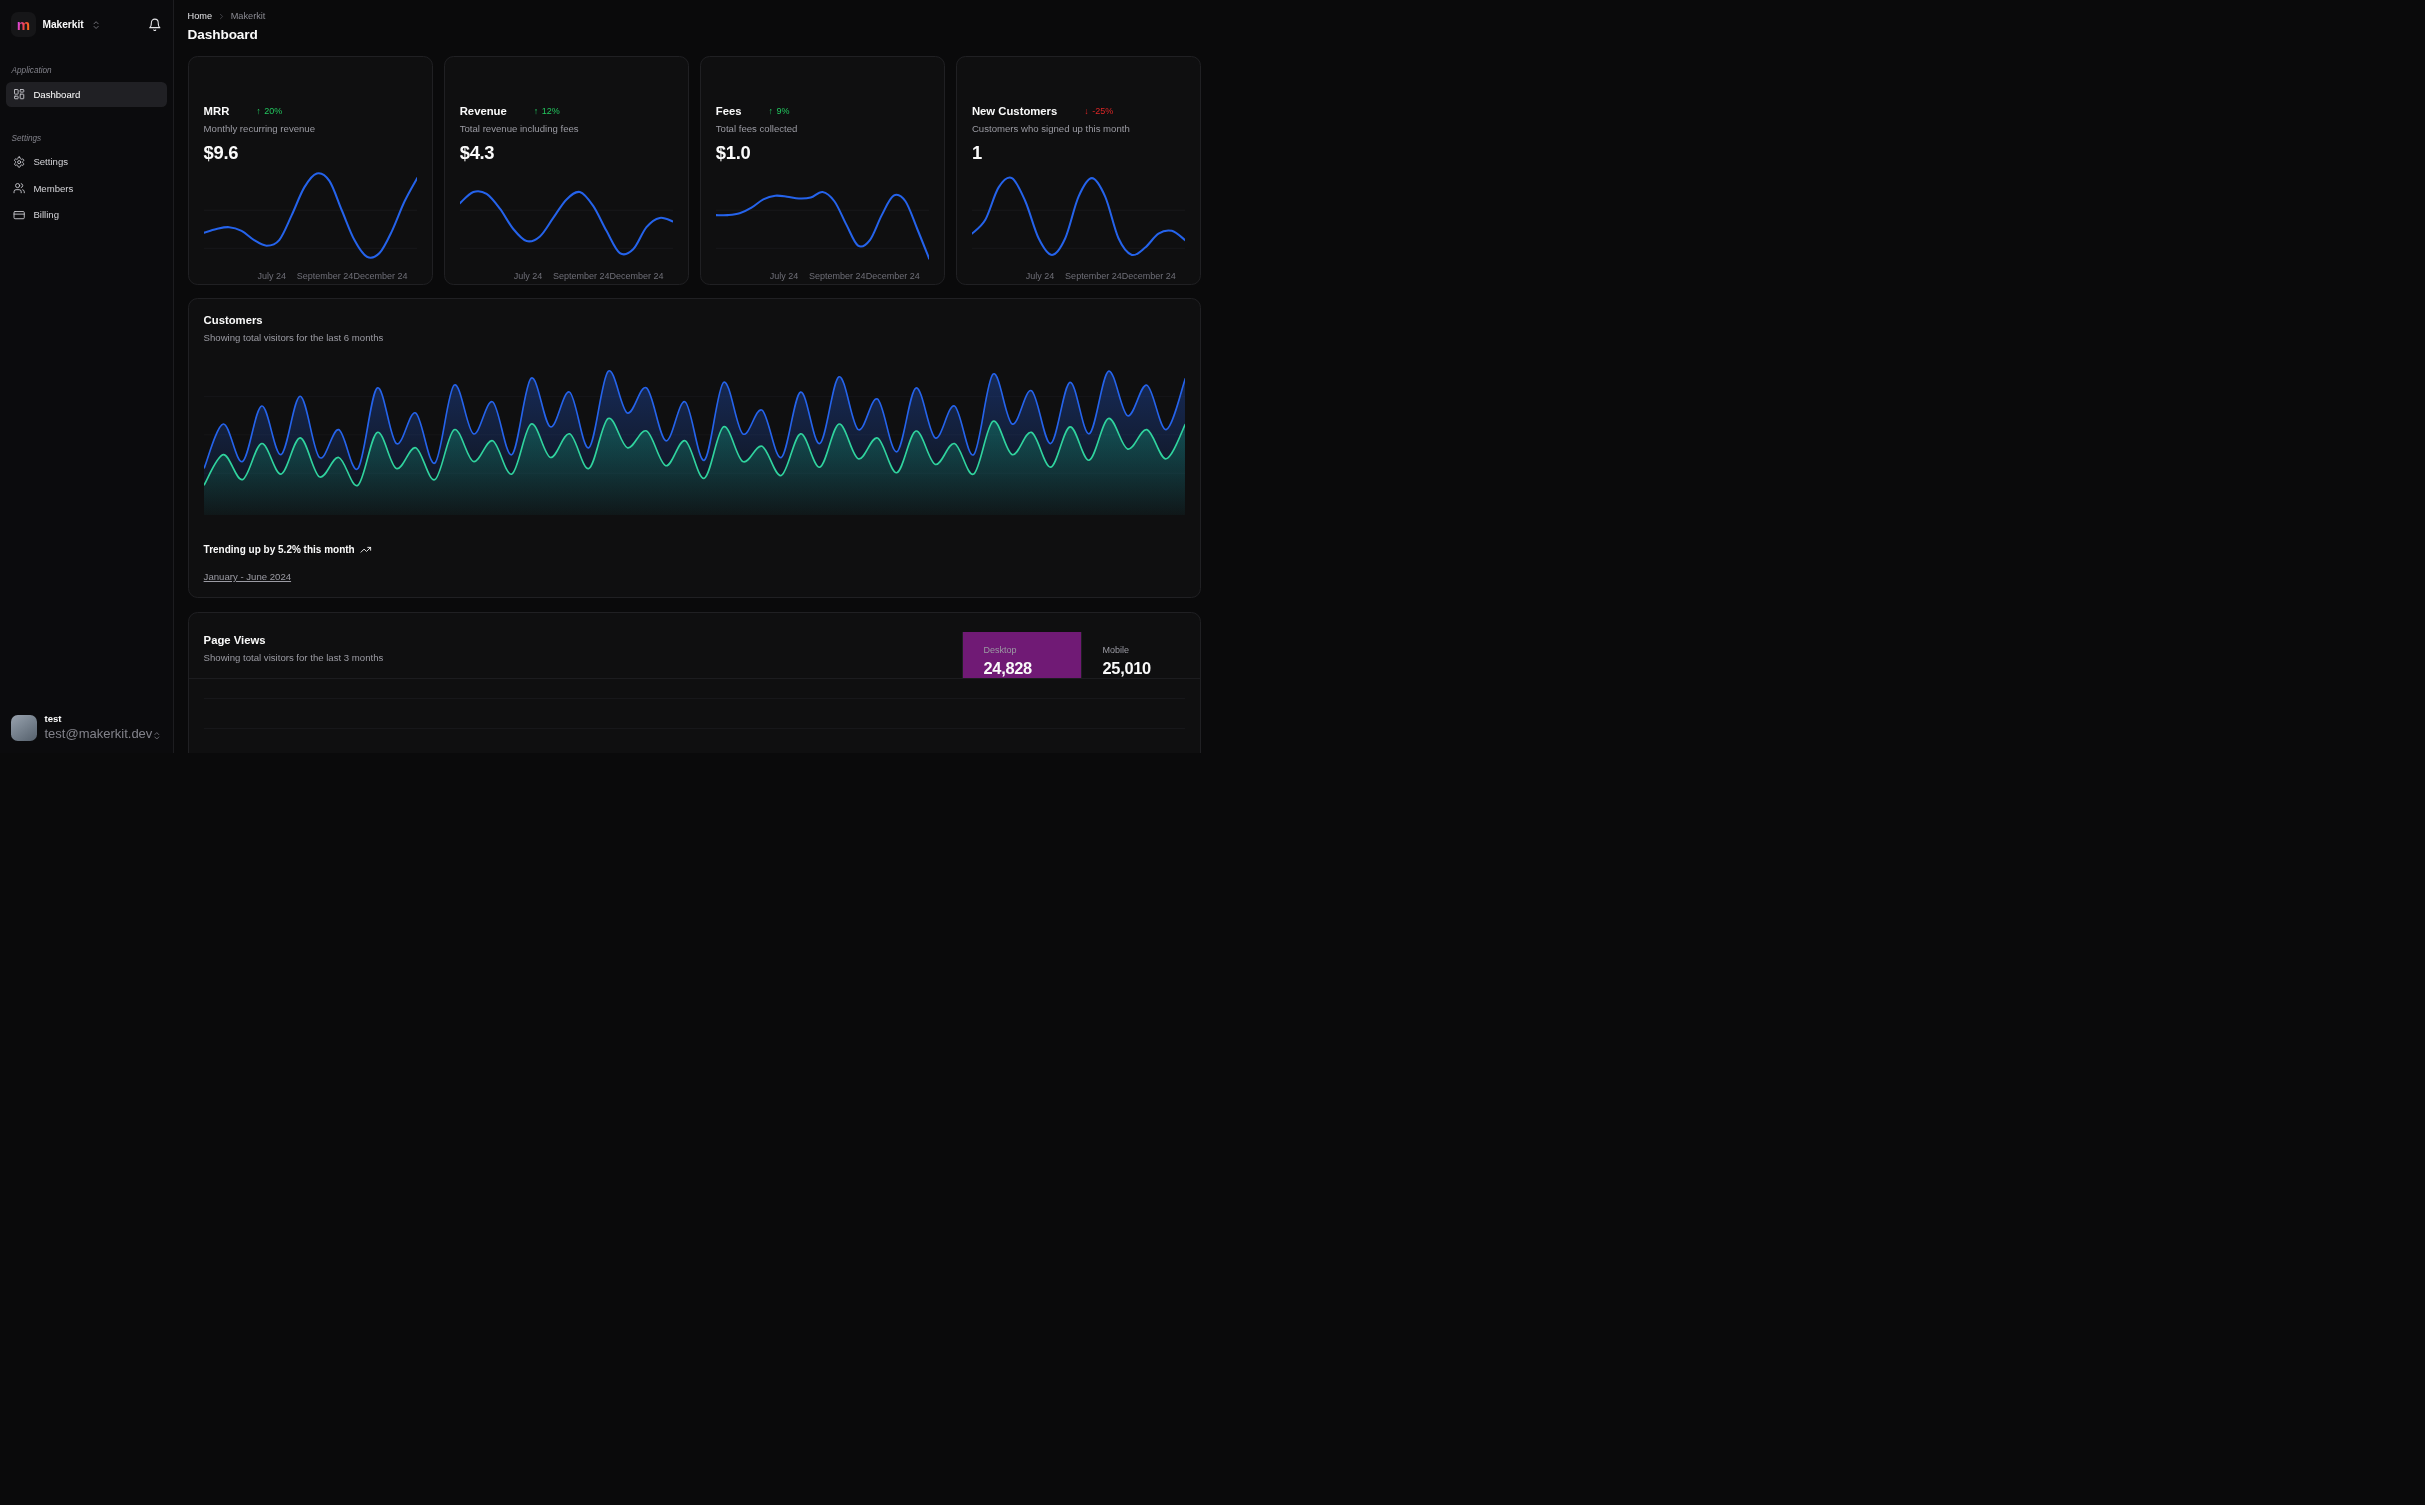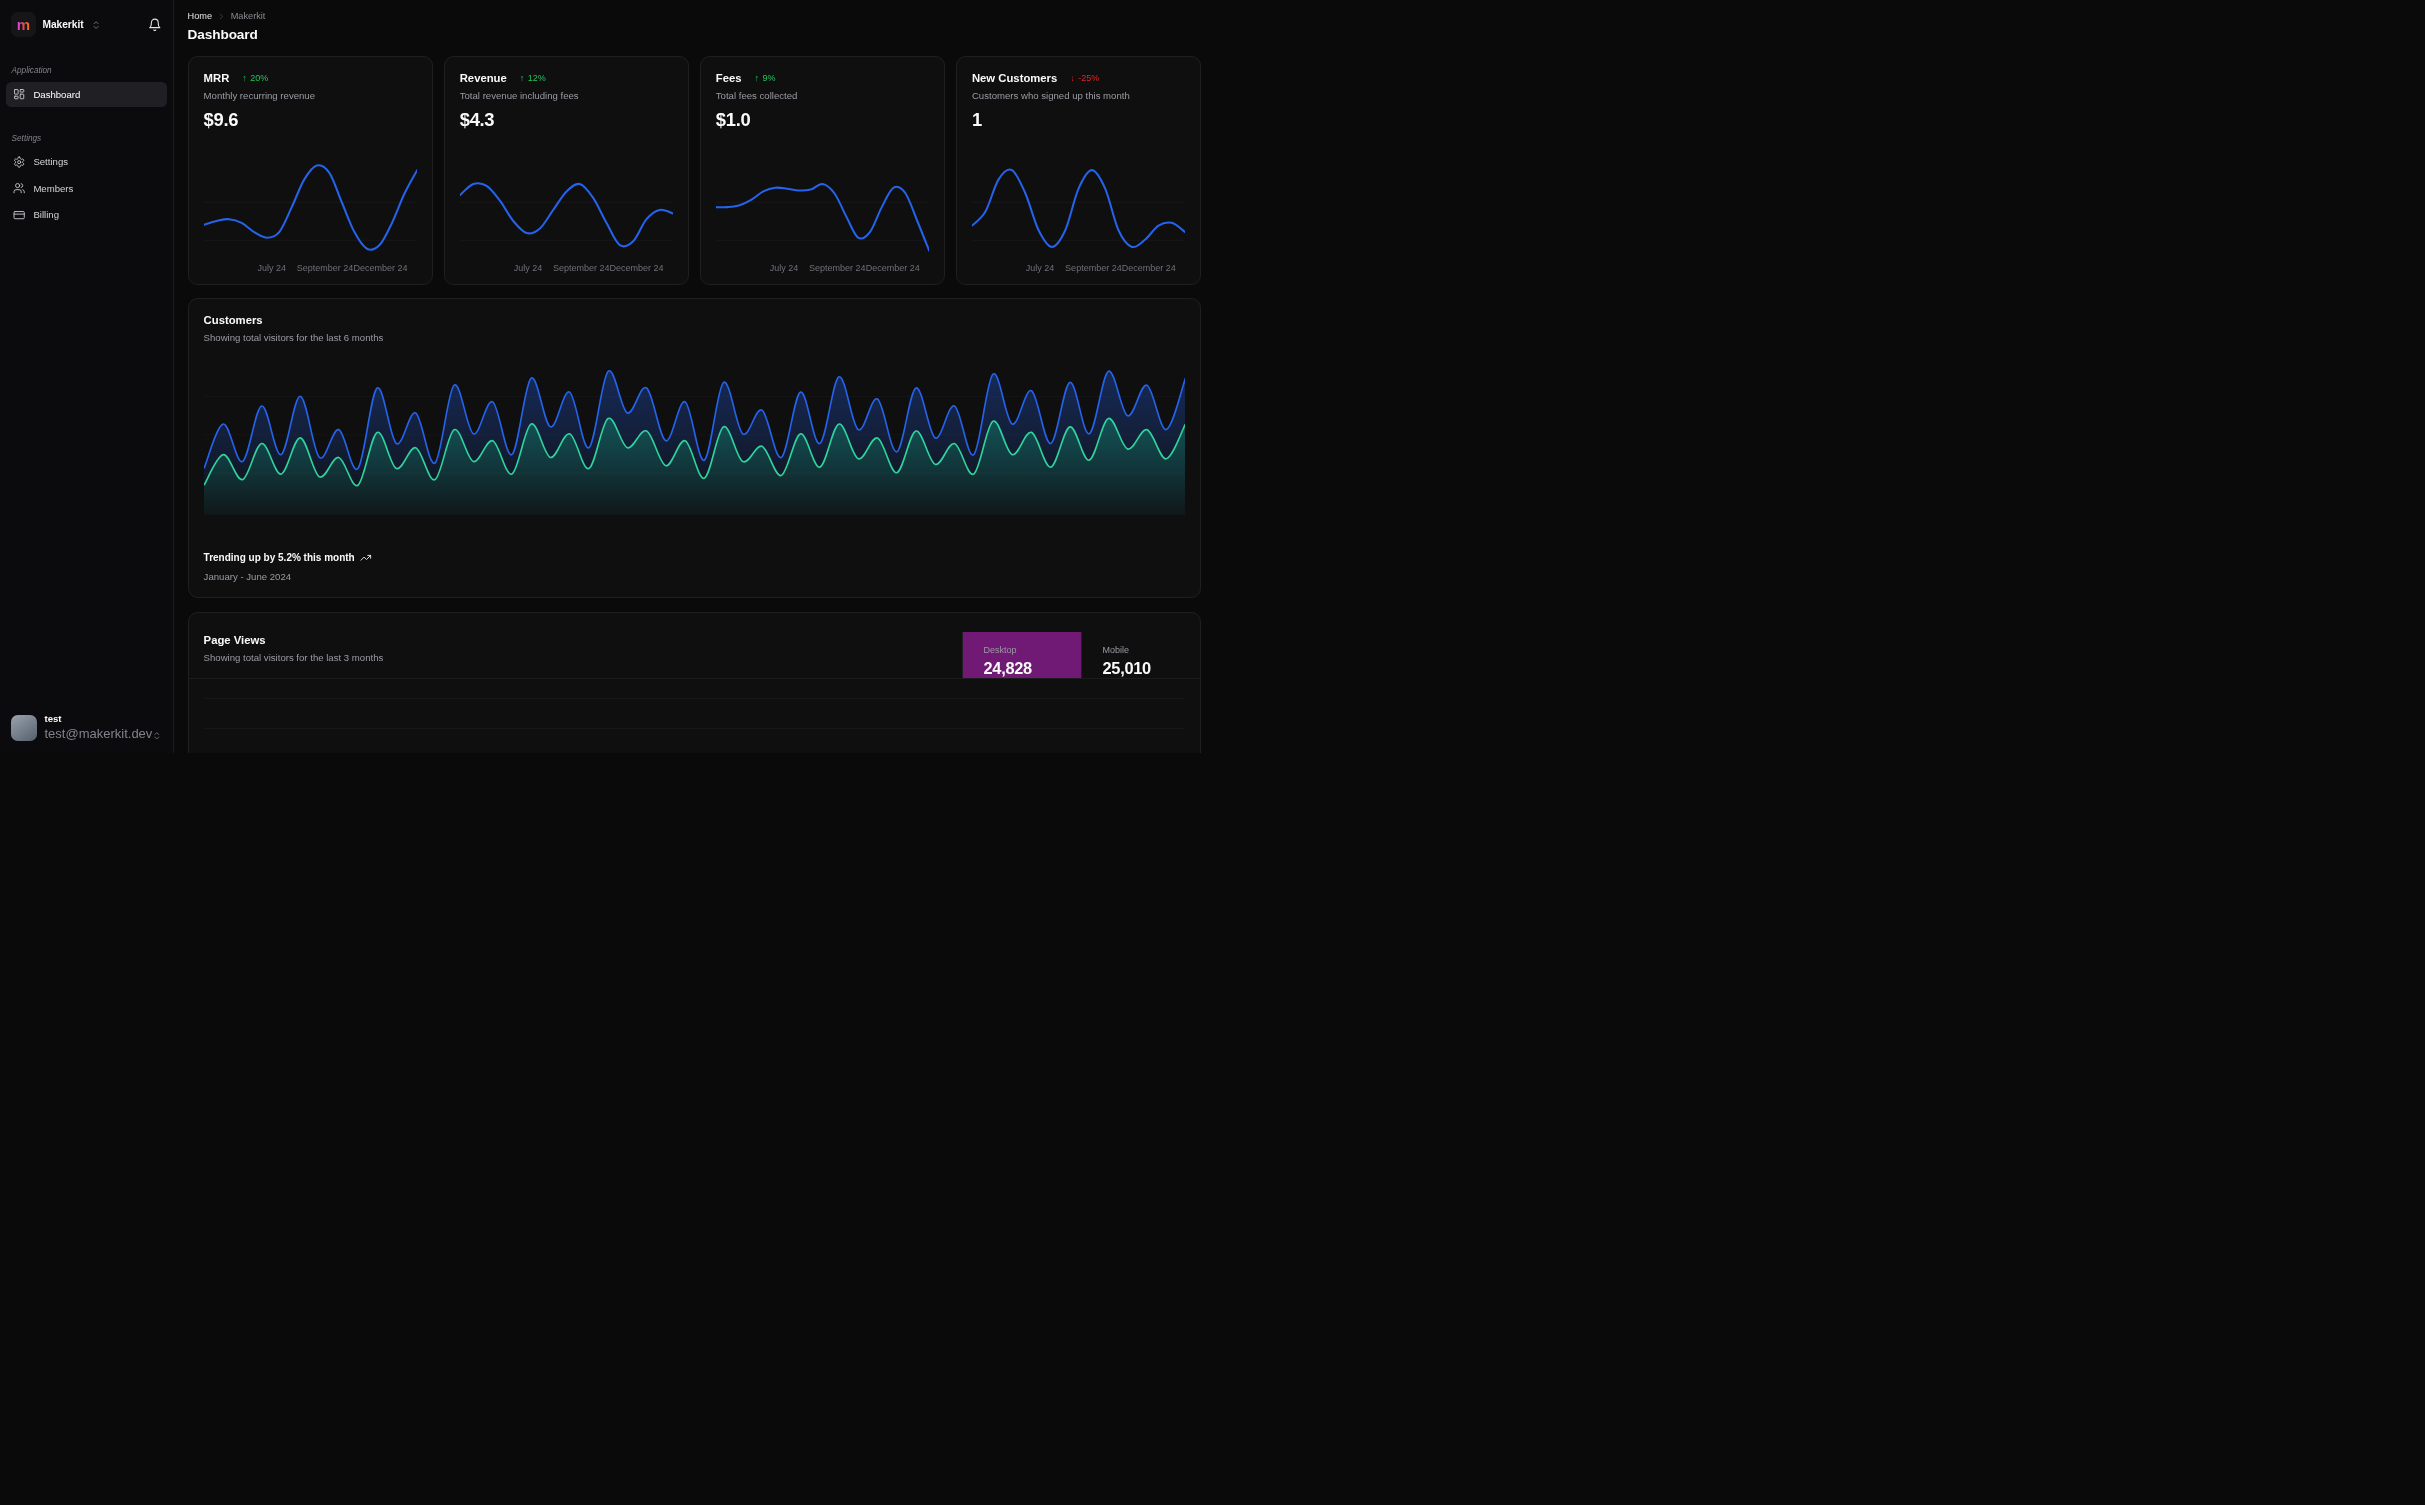--- a/index.html
+++ b/index.html
@@ -39,21 +39,21 @@
   .breadcrumb { display:flex; align-items:center; gap:4.8px; font-size:9.2px; }
   .crumb-home { color:#e4e4e7; cursor:pointer; }
   .crumb-sep { color:#55555c; display:flex; }
   .crumb-cur { color:#8a8a92; }
   .page-title { font-size:13.6px; font-weight:700; margin-top:6.1px; letter-spacing:-0.1px; }
 
   .card { background:#0f0f10; border:0.7px solid #202023; border-radius:9.6px; }
 
   .stats-row { display:flex; gap:11px; margin-top:13.6px; }
   .stat-card { flex:1; height:229px; padding:15px 15px 8.2px 15px; display:flex; flex-direction:column; }
-  .stat-head { display:flex; align-items:center; gap:13px; }
+  .stat-head { display:flex; align-items:center; gap:27px;margin-top:33px; }
   .stat-title { font-size:11.3px; font-weight:650; }
   .stat-trend { font-size:9px; display:flex; gap:3.4px; align-items:center; }
   .stat-trend.up { color:#22c55e; }
   .stat-trend.down { color:#dc2626; }
   .stat-desc { font-size:9.6px; color:#9b9ba3; margin-top:6.1px; }
   .stat-value { font-size:18.4px; font-weight:700; margin-top:8.2px; letter-spacing:-0.3px; }
   .spark-wrap { margin-top:auto; }
   .spark-wrap svg { display:block; width:100%; height:102px; }
   .spark-labels { position:relative; height:18px; }
   .spark-labels span { position:absolute; top:5.5px; transform:translateX(-50%);
@@ -61,21 +61,21 @@
   .sl-0 { left:32%; } .sl-1 { left:57%; } .sl-2 { left:83%; }
 
   .visitors-card { margin-top:13.6px; padding:15px; height:300px; display:flex; flex-direction:column; }
   .vc-title { font-size:11.3px; font-weight:650; }
   .vc-sub { font-size:9.6px; color:#9b9ba3; margin-top:5.5px; }
   .visitors-chart { margin-top:18px; }
   .visitors-chart svg { display:block; width:100%; height:154px; }
   .vc-footer { margin-top:auto; }
   .vc-trend { display:flex; align-items:center; gap:5.5px; font-size:10px; font-weight:650; }
   .vc-trend .icon { color:#fafafa; }
-  .vc-range { font-size:9.6px; color:#9b9ba3; margin-top:8px; }
+  .vc-range { font-size:9.6px; color:#9b9ba3; margin-top:16px;text-decoration:underline; }
 
   .pv-card { margin-top:13.6px; height:293px; overflow:hidden; }
   .pv-header { display:flex; border-bottom:0.7px solid #1c1c1f; min-height:66px;align-items:flex-end; }
   .pv-head-left { flex:1; padding:15px; }
   .pv-title { font-size:11.3px; font-weight:650; }
   .pv-sub { font-size:9.6px; color:#9b9ba3; margin-top:5.5px; }
   .pv-tab { width:119px; padding:13.6px 0 0 20.5px; border-left:0.7px solid #1f1f22; cursor:pointer;
     border-top-right-radius:0; }
   .pv-tab.active { background:#701a75; }
   .pv-tab-label { font-size:9px; color:#9b9ba3; }

